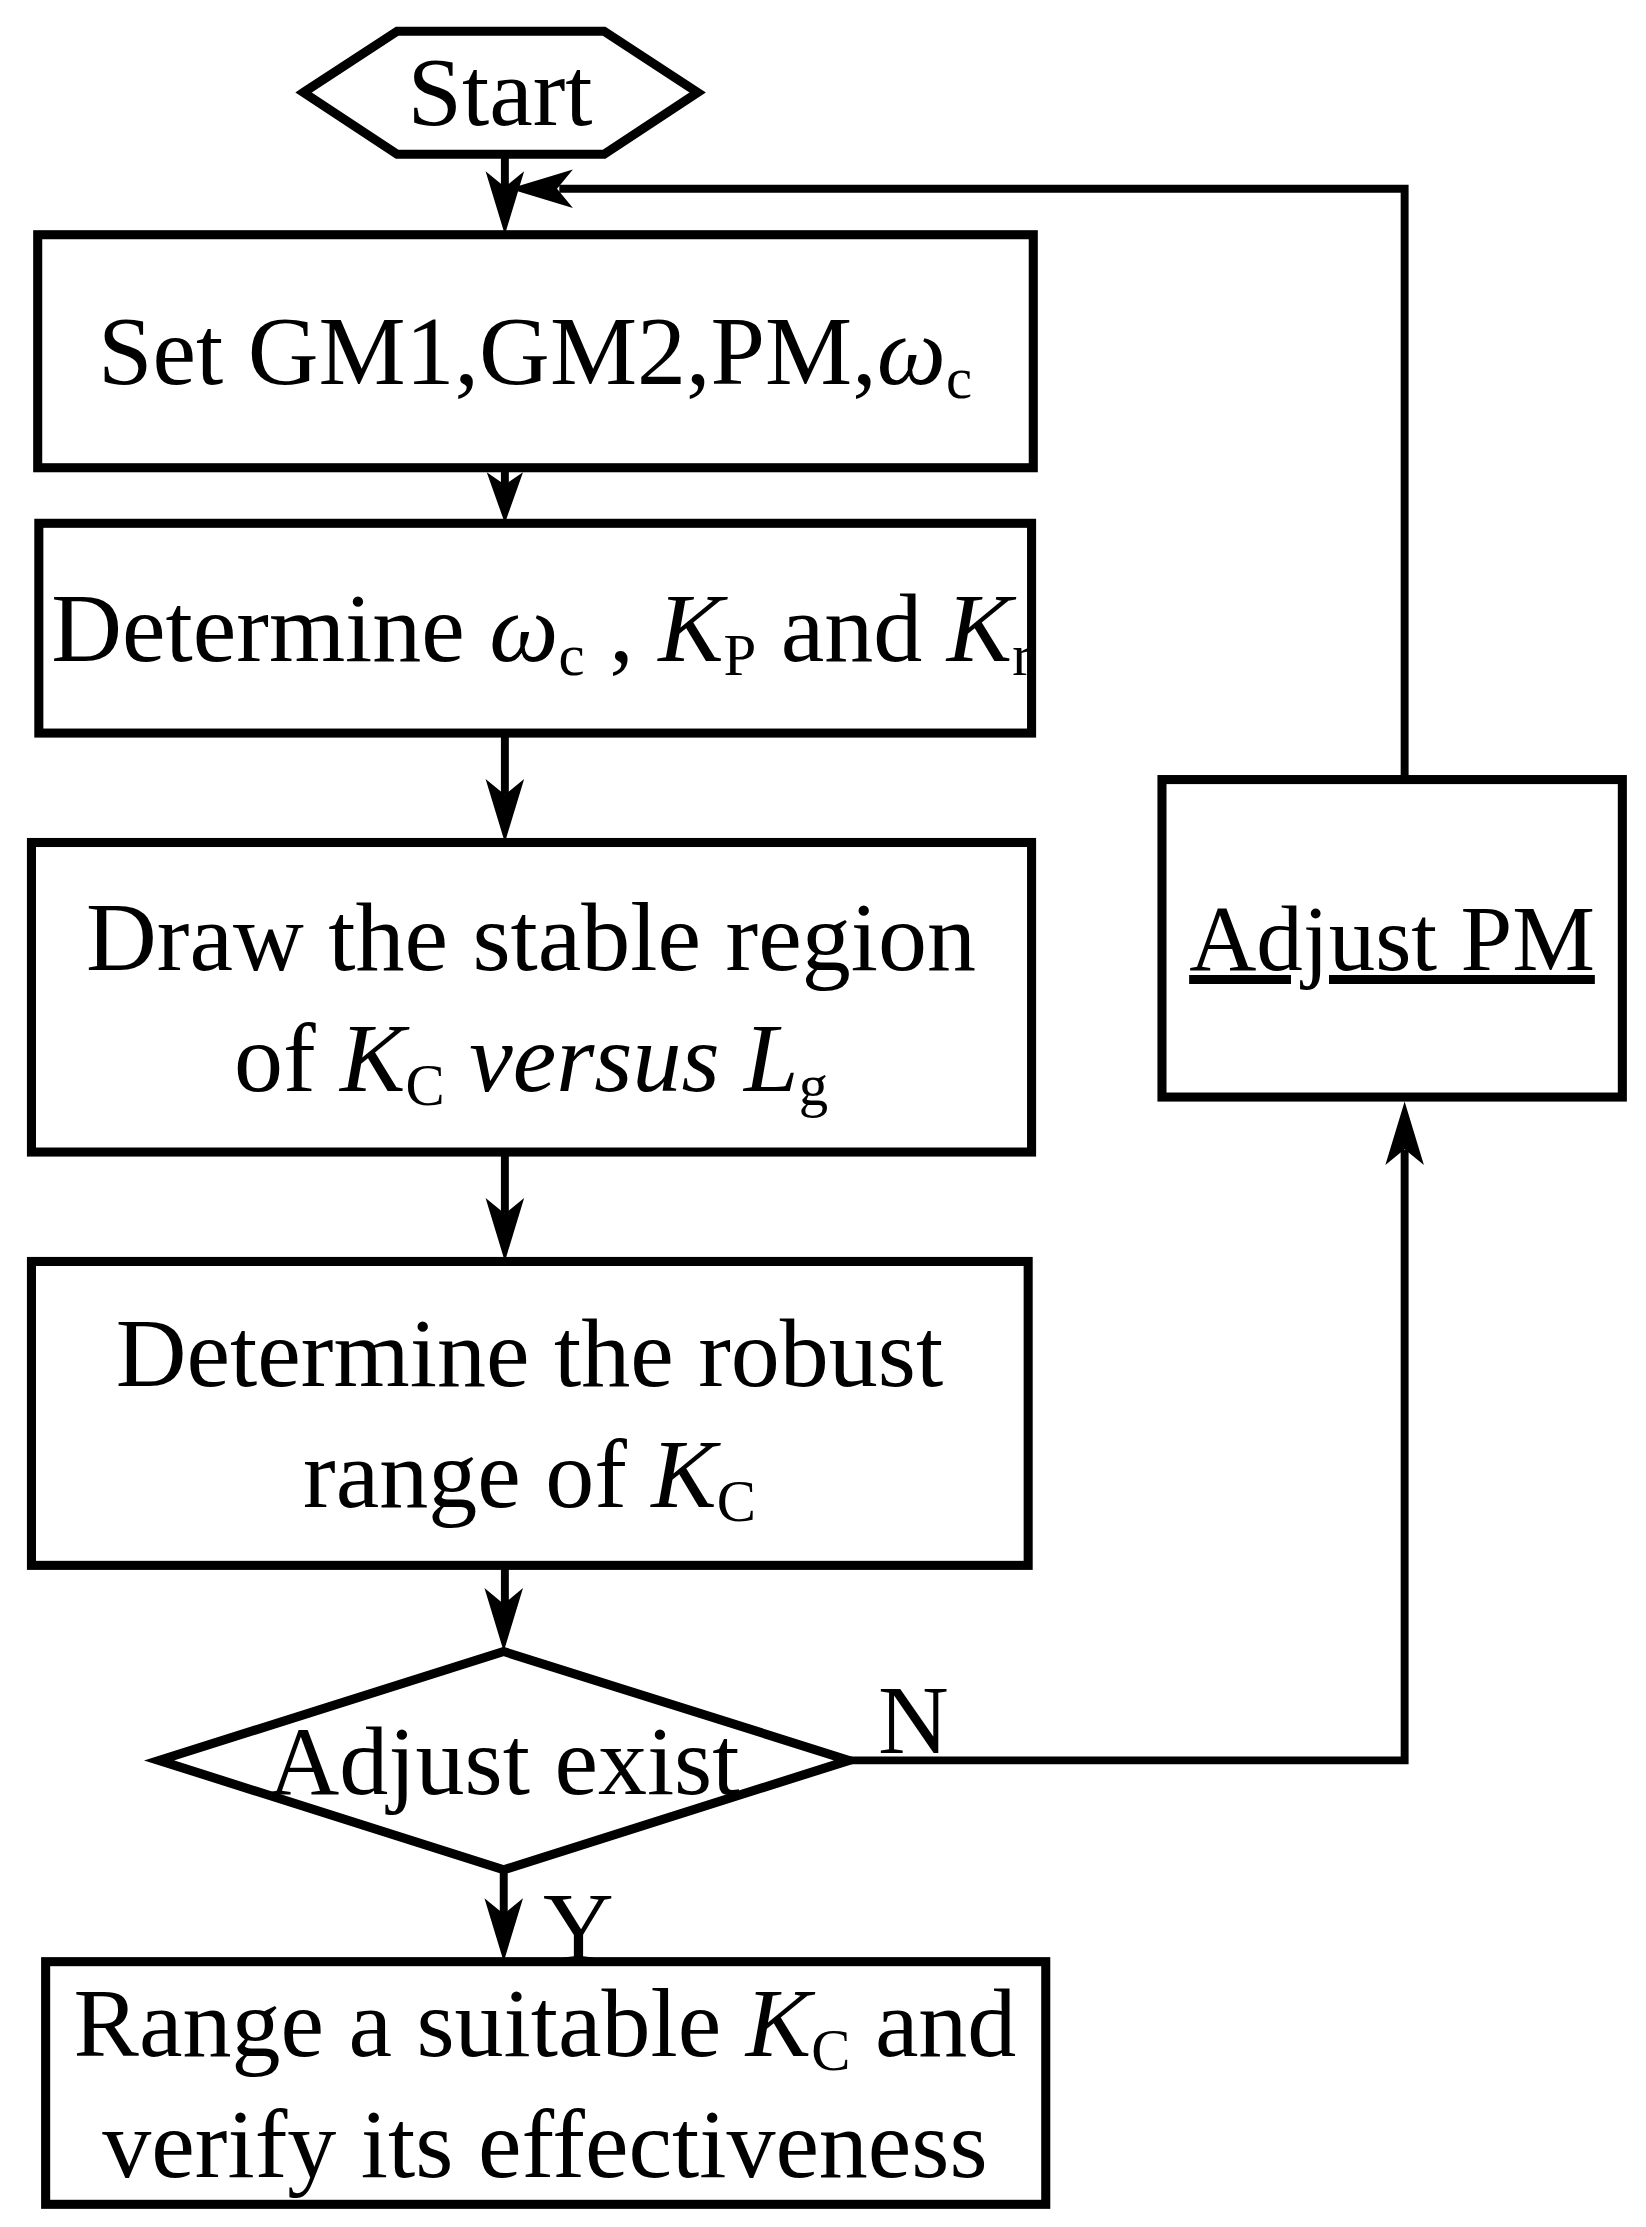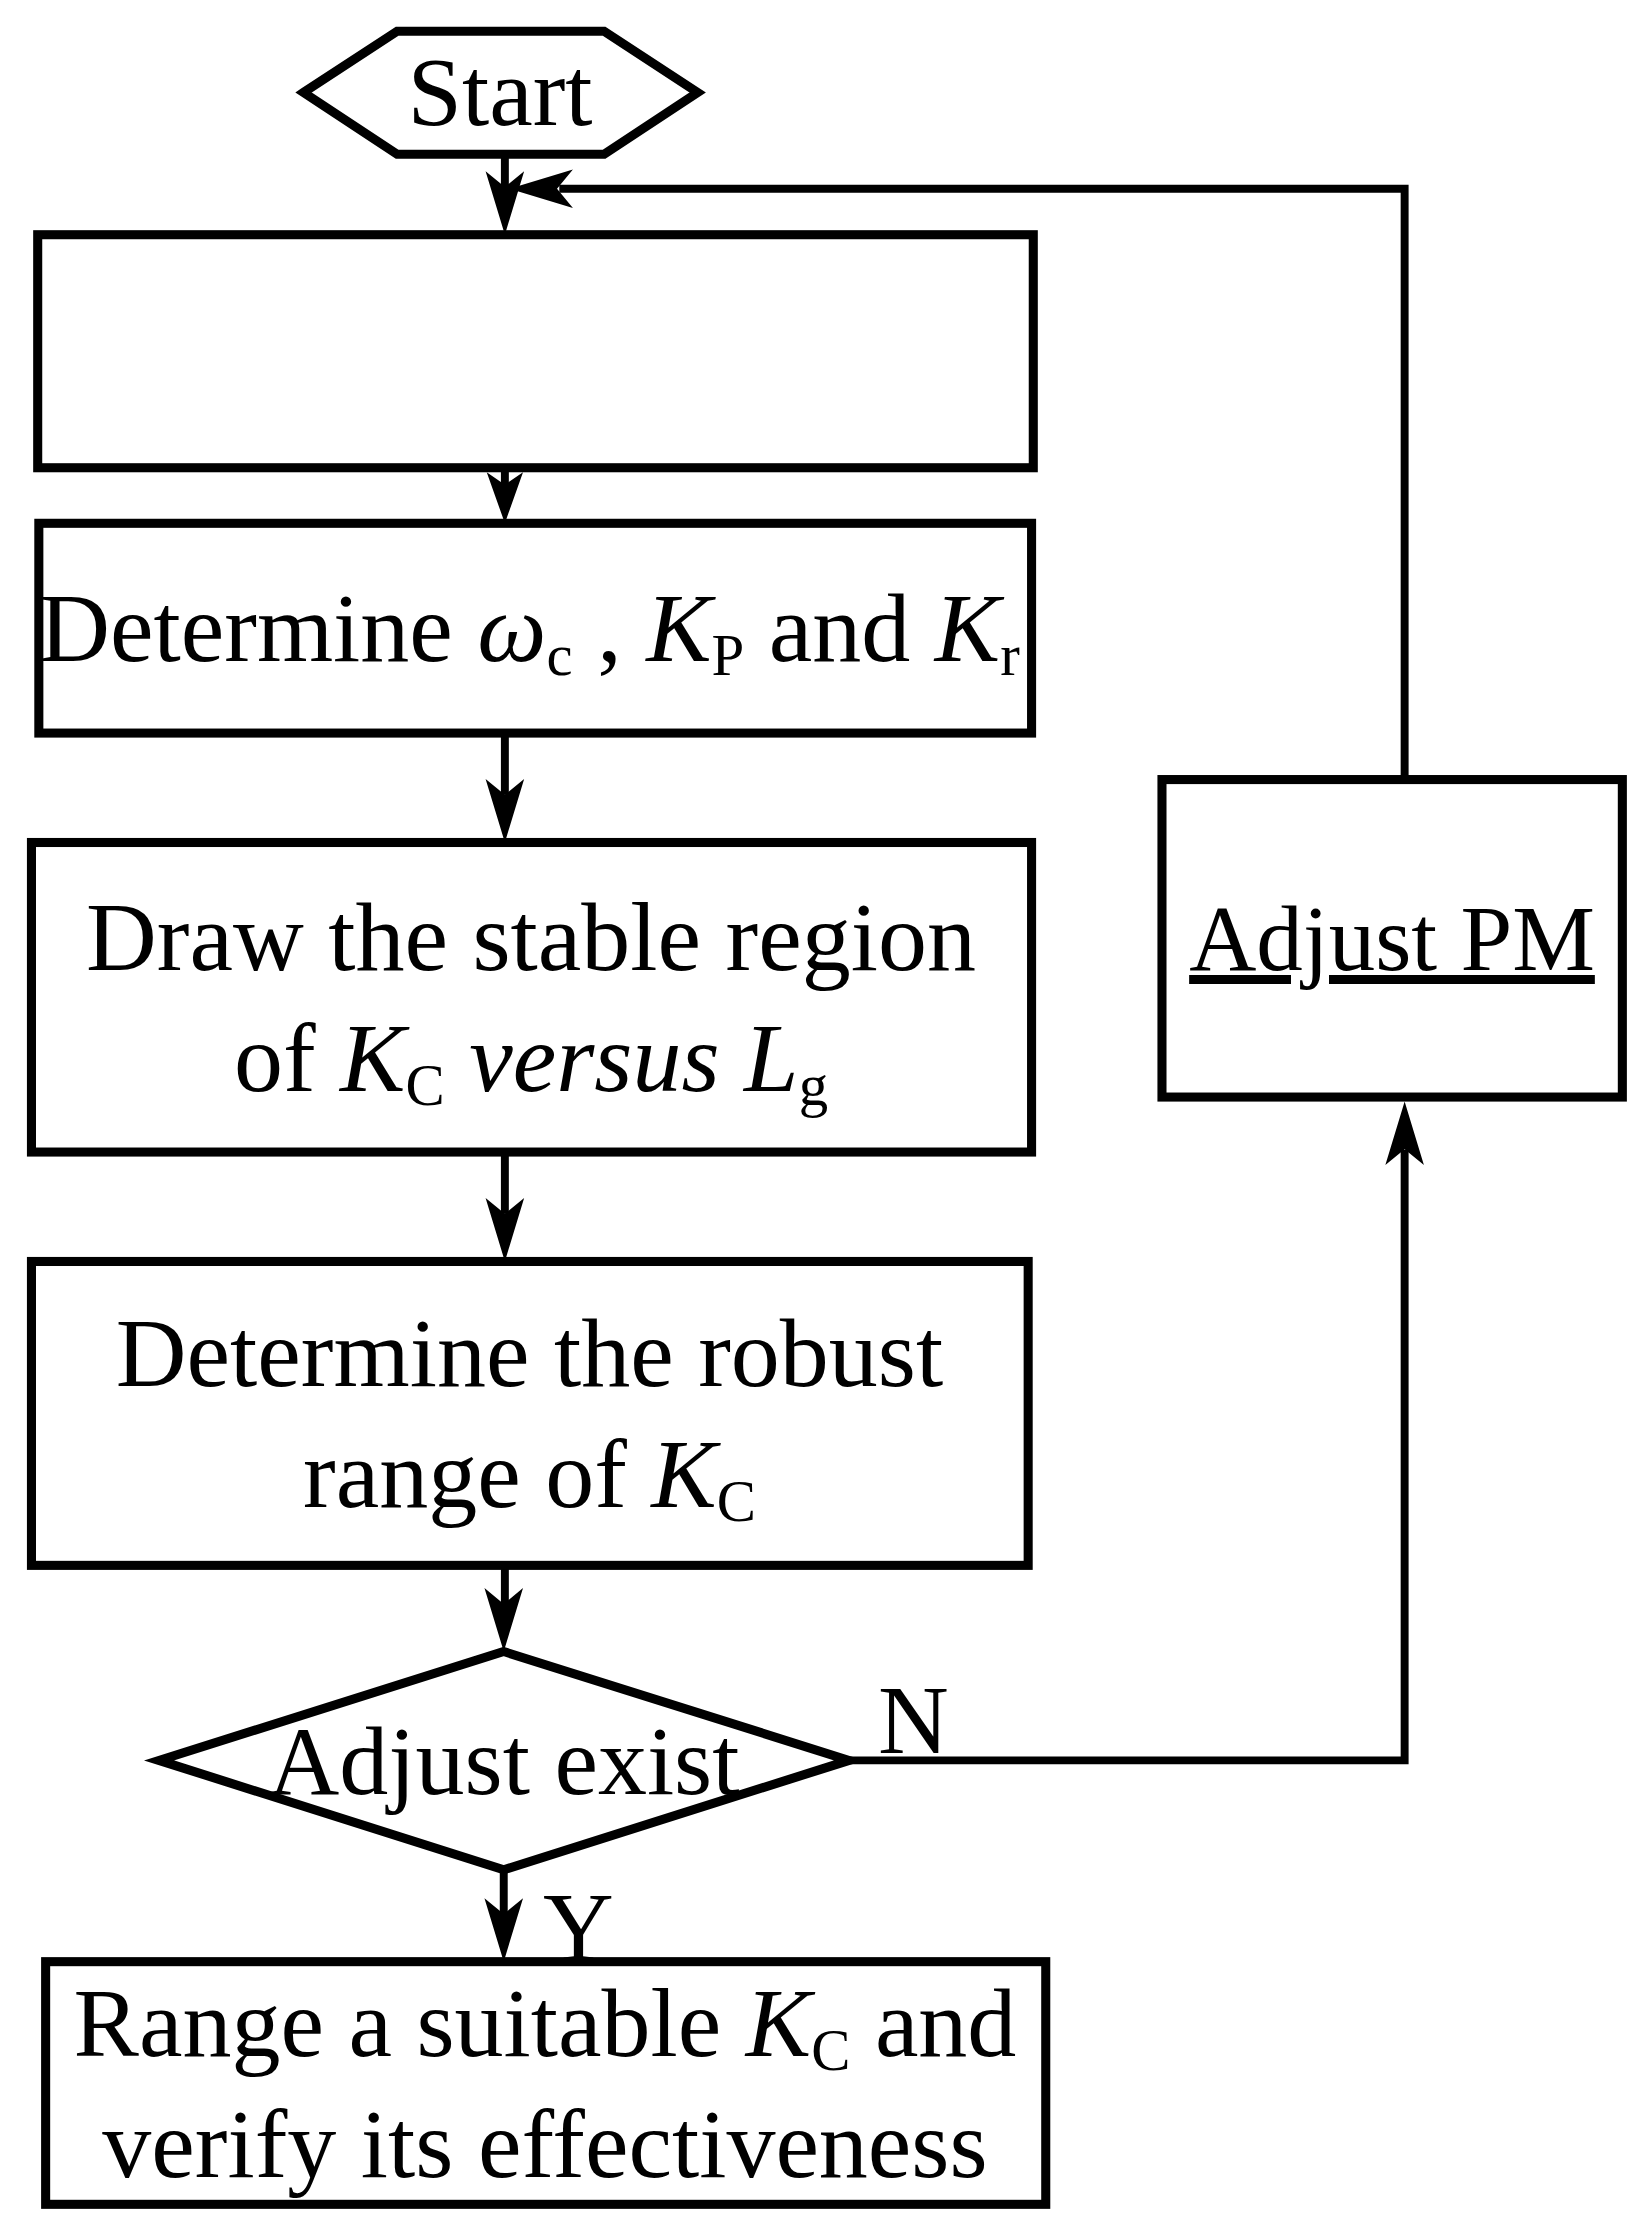--- a/index.html
+++ b/index.html
@@ -67,22 +67,25 @@
       <rect x="55" y="1486" width="1764" height="546"></rect>
       <rect x="55" y="2225" width="1758" height="536"></rect>
       <polygon points="888,2913 1497,3105 888,3298 280,3105"></polygon>
       <rect x="80" y="3460" width="1764" height="428"></rect>
       <rect x="2049" y="1375" width="812" height="560"></rect>
     </g>
   </svg>
 
   <div class="node-label start-label" style="left:303px;top:31px;width:394px;height:123px;">Start</div>
 
+  <div class="node-label" style="left:37px;top:235px;width:996px;height:233px;">
+      <div class="tline"><span>Set GM1,GM2,PM,</span><span class="i">ω</span><span class="sub">c</span></div>
+    </div>
 
-  <div class="node-label" style="left:33px;top:523px;width:993px;height:210px;">
+  <div class="node-label" style="left:45px;top:523px;width:993px;height:210px;">
       <div class="tline"><span>Determine </span><span class="i">ω</span><span class="sub">c</span><span> , </span><span class="i">K</span><span class="sub">P</span><span> and </span><span class="i">K</span><span class="sub">r</span></div>
     </div>
 
   <div class="node-label" style="left:31px;top:843px;width:1000px;height:310px;">
       <div class="tline"><span>Draw the stable region</span></div>
       <div class="tline"><span>of </span><span class="i">K</span><span class="sub">C</span><span> </span><span class="i">versus</span><span> </span><span class="i">L</span><span class="sub">g</span></div>
     </div>
 
   <div class="node-label" style="left:31px;top:1262px;width:997px;height:304px;">
       <div class="tline"><span>Determine the robust</span></div>

